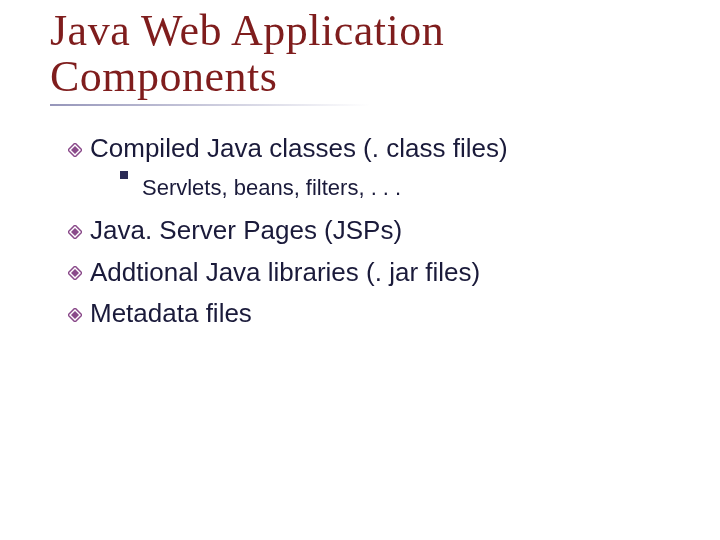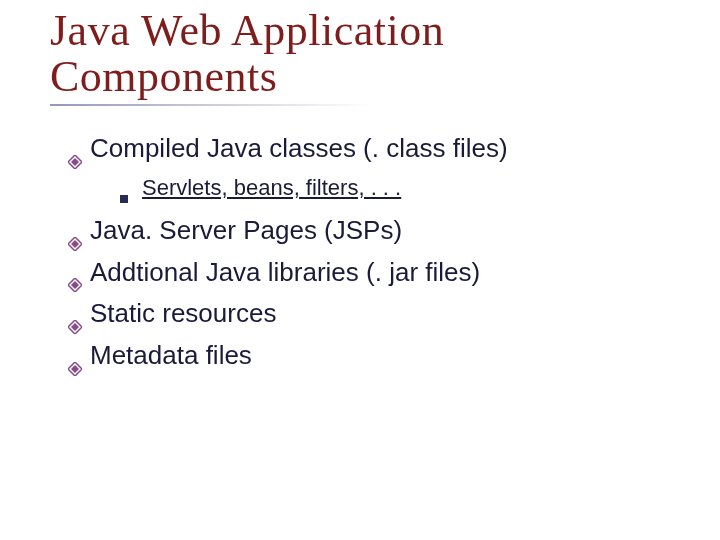--- a/index.html
+++ b/index.html
@@ -34,29 +34,28 @@
     margin-left: 0;
     background: linear-gradient(to right, rgba(80,80,140,0.6), rgba(80,80,140,0));
     margin-bottom: 24px;
   }
   .content {
     font-size: 26px;
     line-height: 1.45;
   }
   .lvl1 {
     display: flex;
-    align-items: flex-end;
+    align-items: center;
     margin: 4px 0 2px 18px;
   }
   .lvl2 {
     display: flex;
-    align-items: flex-end;
+    align-items: flex-start;
     margin: 4px 0 8px 70px;
     font-size: 22px;
-    text-decoration: underline;
   }
   .bullet-diamond {
     display: inline-block;
     width: 14px;
     height: 14px;
     position: relative;
     top: 1px;
     margin-right: 8px;
     flex: 0 0 auto;
   }
@@ -114,29 +113,20 @@
     <div class="lvl1">
       <span class="bullet-diamond">
         <svg viewBox="0 0 14 14">
             <polygon points="7,0 14,7 7,14 0,7" fill="none" stroke="#8a4a8a" stroke-width="1.5"></polygon>
             <polygon points="7,3 11,7 7,11 3,7" fill="#8a4a8a"></polygon>
           </svg>
       </span>
       <span class="txt">Addtional Java libraries (. jar files)</span>
     </div>
 
-    <div class="lvl1">
-      <span class="bullet-diamond">
-        <svg viewBox="0 0 14 14">
-            <polygon points="7,0 14,7 7,14 0,7" fill="none" stroke="#8a4a8a" stroke-width="1.5"></polygon>
-            <polygon points="7,3 11,7 7,11 3,7" fill="#8a4a8a"></polygon>
-          </svg>
-      </span>
-      <span class="txt">Static resources</span>
-    </div>
 
 
     <div class="lvl1">
       <span class="bullet-diamond">
         <svg viewBox="0 0 14 14">
             <polygon points="7,0 14,7 7,14 0,7" fill="none" stroke="#8a4a8a" stroke-width="1.5"></polygon>
             <polygon points="7,3 11,7 7,11 3,7" fill="#8a4a8a"></polygon>
           </svg>
       </span>
       <span class="txt">Metadata files</span>

